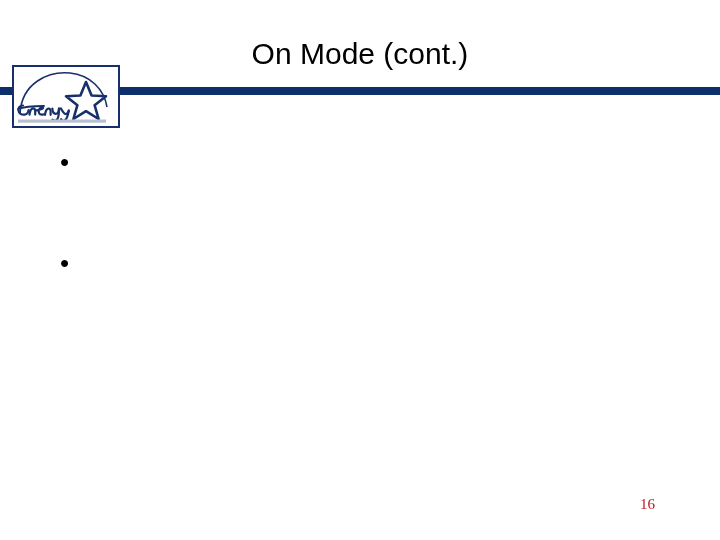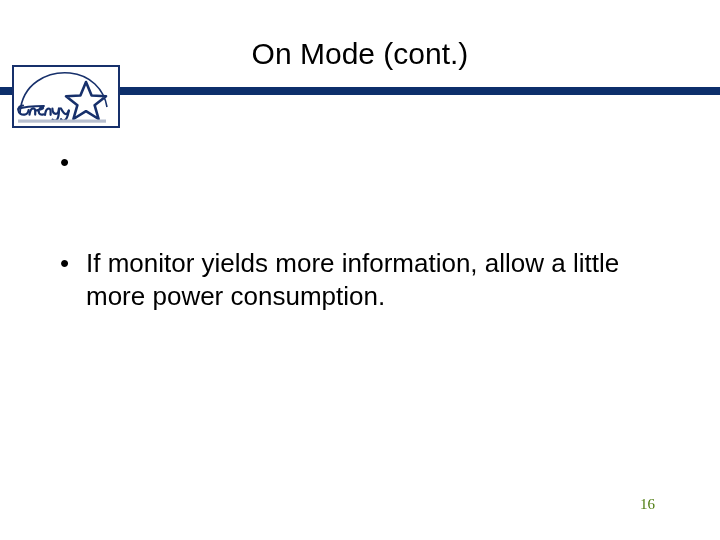--- a/index.html
+++ b/index.html
@@ -89,21 +89,21 @@
   
   #page-number {
     position: absolute;
     left: 640px;
     top: 495px;
     width: 40px;
     text-align: left;
     font-family: "Liberation Serif", serif;
     font-size: 15px;
     line-height: 18px;
-    color: #4d7c0f;
+    color: #b91c1c;
   }
 </style>
 </head>
 <body>
 
 <div id="slide">
 
   <div id="slide-title">On Mode (cont.)</div>
 
   <div id="divider-bar"></div>
@@ -132,20 +132,19 @@
   </div>
 
   <div id="body-content">
 
     <p class="bullet-item" id="bullet-1">
       <span class="bullet-marker">•</span>
     </p>
 
     <p class="bullet-item" id="bullet-2">
       <span class="bullet-marker">•</span>
-      <span class="bullet-text">If monitor yields more information, allow a little more power consumption.</span>
     </p>
 
   </div>
 
   <div id="page-number">16</div>
 
 </div>
 
 </body></html>

